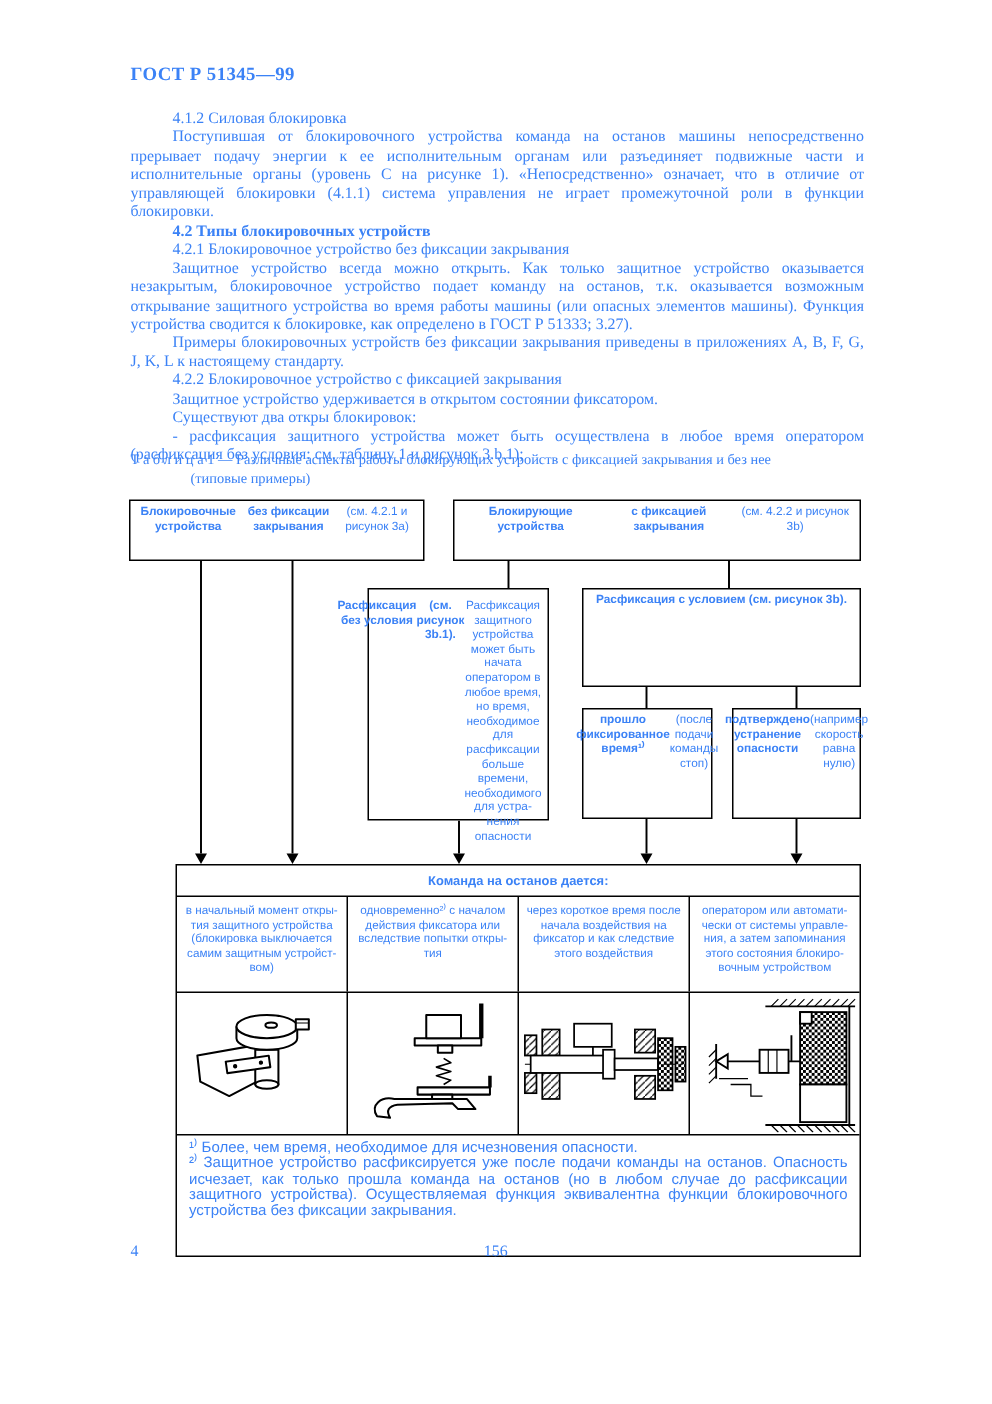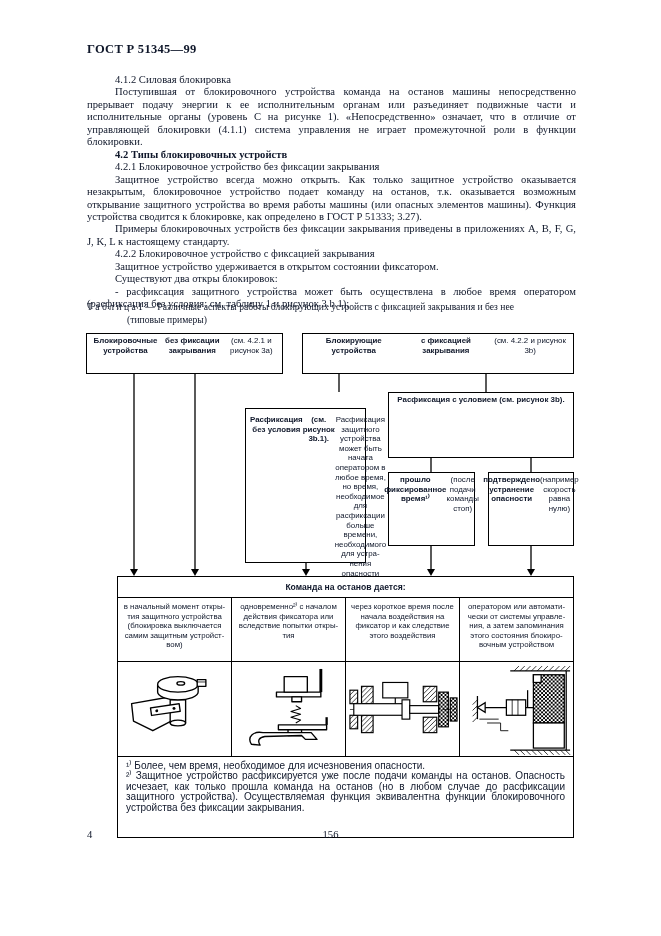--- a/index.html
+++ b/index.html
@@ -1,35 +1,35 @@
 <!DOCTYPE html>
 <html><head>
 <meta charset="utf-8">
 <style>
   * { margin:0; padding:0; box-sizing:border-box; }
   html,body { background:#ffffff; }
   .page {
     position:relative; width:661px; height:936px; background:#fff;
-    font-family:"Liberation Serif", serif; color:#0f172a; overflow:hidden;
+    font-family:"Liberation Serif", serif; color:#3b82f6; overflow:hidden;
   }
   .doc-header { position:absolute; left:87px; top:42px; font-weight:bold; font-size:12.5px; letter-spacing:.3px; }
   .body-text { position:absolute; left:87px; top:74px; width:489px; font-size:10.6px; line-height:12.45px; text-align:justify; }
   .para { text-indent:28px; }
   .bold { font-weight:bold; }
   .caption { position:absolute; left:87px; top:301px; width:489px; font-size:9.6px; line-height:12.5px; }
   .caption-line2 { margin-left:40px; }
 
   .fc-box {
     position:absolute; border:1.4px solid #000; background:#fff;
     font-family:"Liberation Sans", sans-serif; font-size:7.9px; line-height:9.6px;
     text-align:center; display:flex; flex-direction:row; justify-content:center;
     padding:2px 4px;
   }
   .fc-box .b { font-weight:bold; }
-  .fc-top { justify-content:space-between; padding-top:6px;margin-top:16px; }
+  .fc-top { justify-content:flex-end; padding-top:6px; }
   .connectors { position:absolute; left:0; top:330px; width:661px; height:250px; pointer-events:none; }
 
   .tbl {
     position:absolute; left:117px; top:576px; width:457px; height:262px;
     border:1.6px solid #000; background:#fff; font-family:"Liberation Sans", sans-serif;
   }
   .tbl-header { height:21px; border-bottom:1.2px solid #000; display:flex; align-items:center; justify-content:center; font-weight:bold; font-size:8.6px; }
   .tbl-colrow { display:flex; height:64px; border-bottom:1.2px solid #000; }
   .tbl-colrow .cell {
     flex:1; border-right:1.2px solid #000; padding:4px 3px 0 3px;

